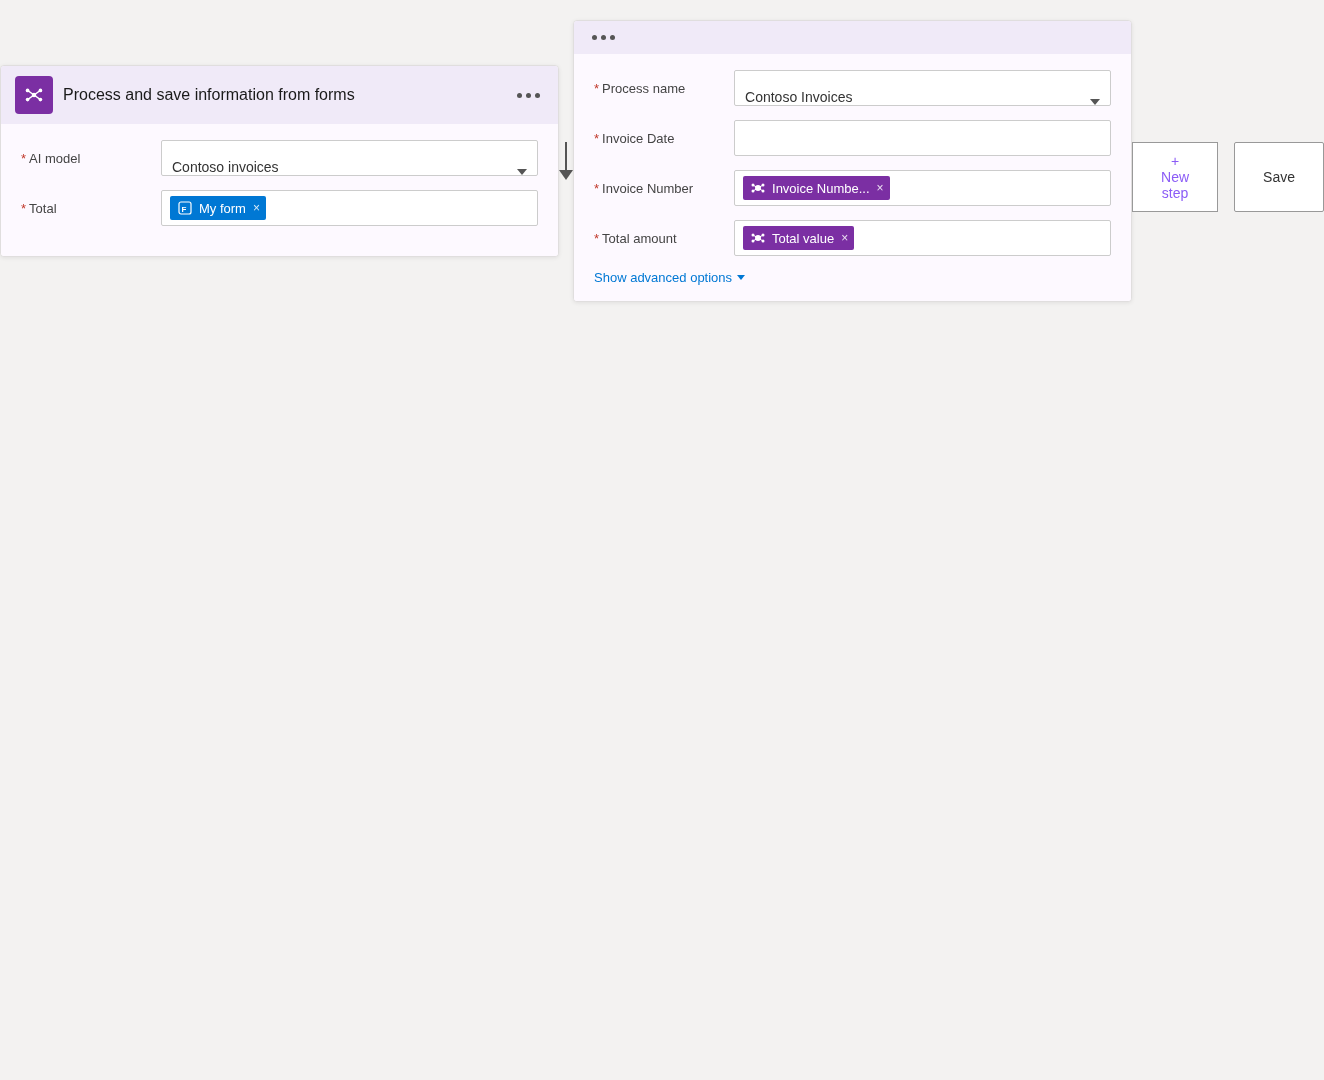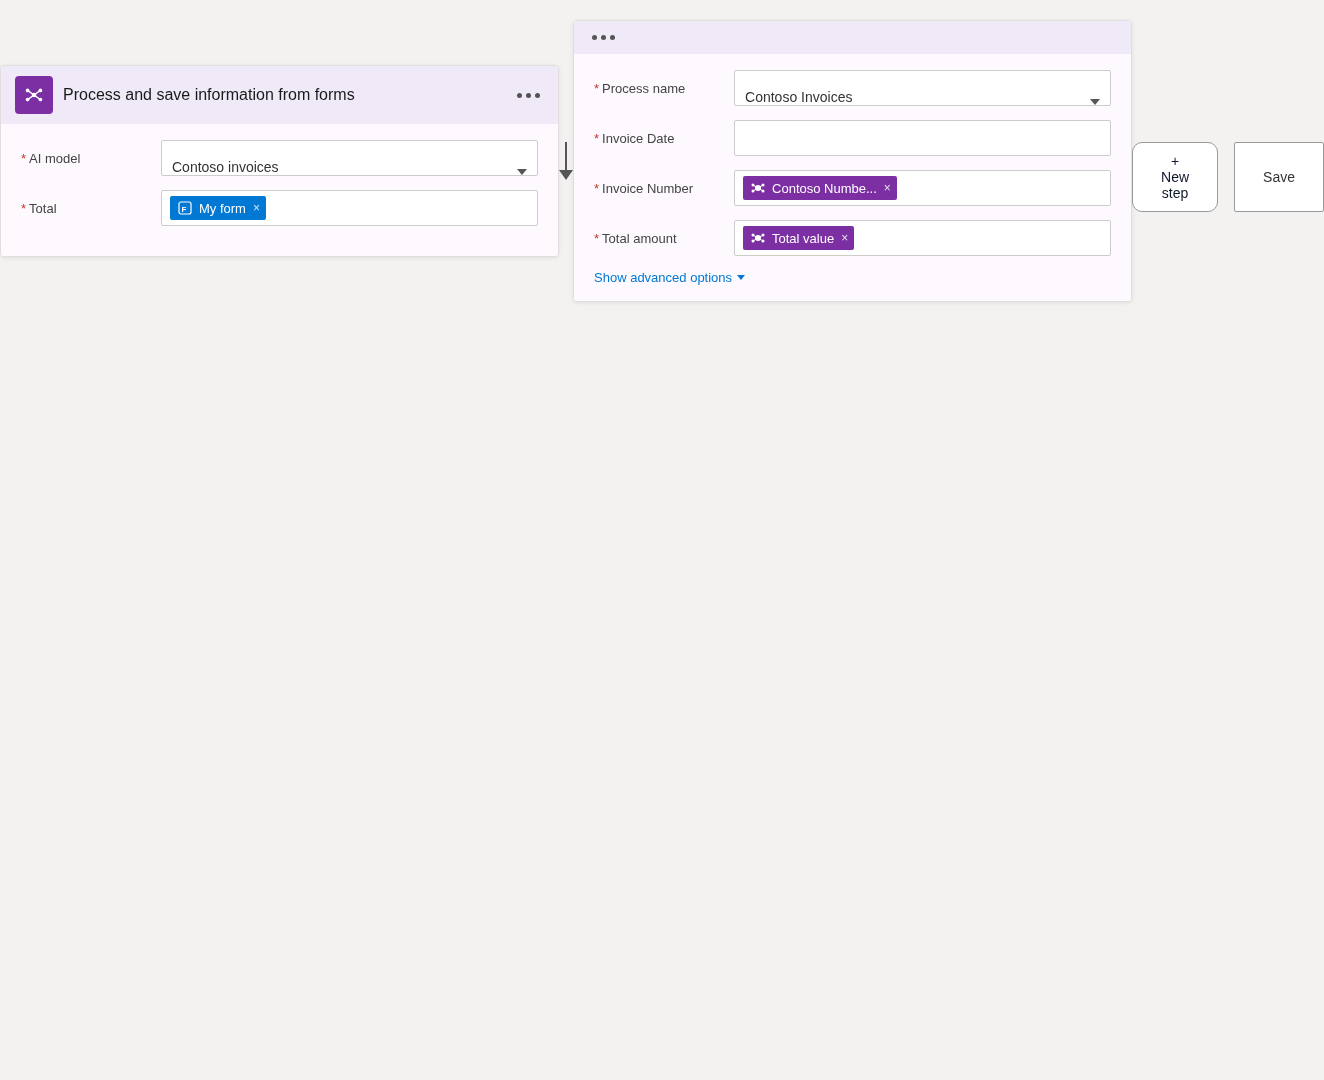--- a/index.html
+++ b/index.html
@@ -200,24 +200,24 @@
     }
     .bottom-buttons {
       display: flex;
       gap: 16px;
       margin-top: 32px;
     }
     .btn-new-step {
       padding: 10px 28px;
       border: 1.5px solid #999;
       background: #fff;
-      border-radius: 10px;
+      border-radius: 0;
       font-size: 14px;
       cursor: pointer;
-      color: #0f172a;
+      color: #8b5cf6;
     }
     .btn-save {
       padding: 10px 28px;
       border: 1.5px solid #999;
       background: #fff;
       border-radius: 2px;
       font-size: 14px;
       cursor: pointer;
       color: #333;
     }
@@ -345,21 +345,21 @@
                   <circle cx="3" cy="5" r="1.5"></circle>
                   <circle cx="13" cy="5" r="1.5"></circle>
                   <circle cx="3" cy="11" r="1.5"></circle>
                   <circle cx="13" cy="11" r="1.5"></circle>
                   <line x1="8" y1="8" x2="3" y2="5" stroke="white" stroke-width="1"></line>
                   <line x1="8" y1="8" x2="13" y2="5" stroke="white" stroke-width="1"></line>
                   <line x1="8" y1="8" x2="3" y2="11" stroke="white" stroke-width="1"></line>
                   <line x1="8" y1="8" x2="13" y2="11" stroke="white" stroke-width="1"></line>
                 </svg>
               </div>
-              <span>Contoso Numbe...</span>
+              <span>Invoice Numbe...</span>
               <span class="tag-x">×</span>
             </div>
           </div>
         </div>
       </div>
 
       <div class="field-row">
         <div class="field-label">
           <span class="required">*</span><span>Total amount</span>
         </div>

